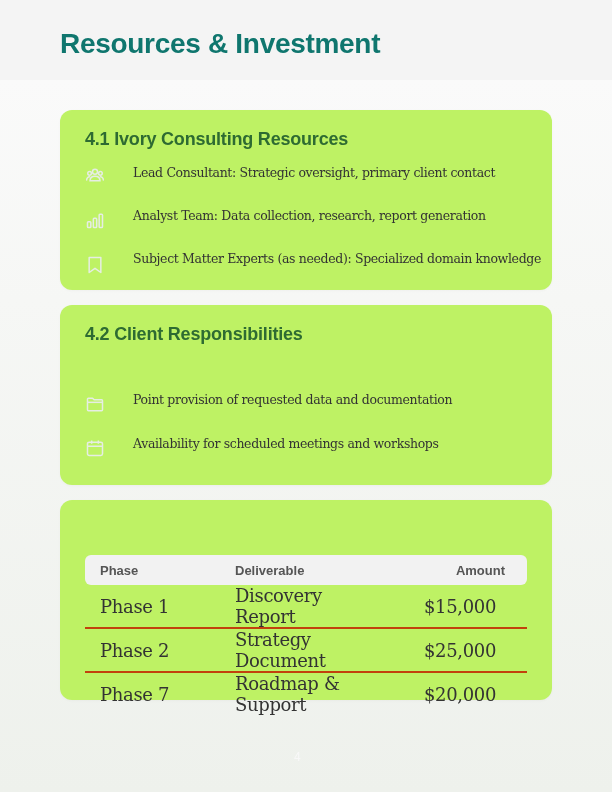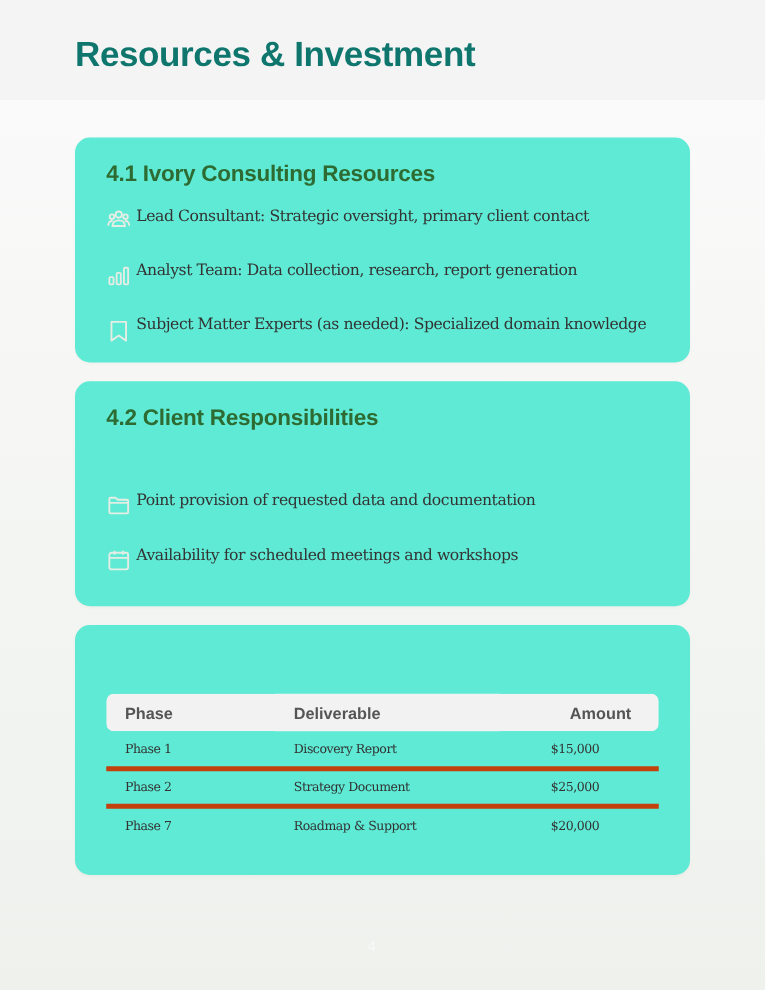--- a/index.html
+++ b/index.html
@@ -16,61 +16,61 @@
       background: #f4f4f4;
     }
     .page-title {
       position: absolute; left: 60px; top: 28px;
       font-family: "Liberation Sans", sans-serif;
       font-weight: bold; font-size: 28px; color: #0f766e;
       letter-spacing: -0.3px;
     }
     .card {
       position: absolute; left: 60px; width: 492px;
-      background: #5eead4;
+      background: #bef264;
       border-radius: 12px;
       box-shadow: 0 1px 3px rgba(0,0,0,0.03);
     }
     .card h2 {
       position: absolute; left: 25px;
       font-family: "Liberation Sans", sans-serif;
       font-weight: bold; font-size: 18px; color: #2e6b32;
       letter-spacing: -0.2px;
     }
     .item {
       position: absolute; left: 25px; right: 20px; height: 20px;
     }
     .item .icon {
       position: absolute; left: 0; top: 0; width: 20px; height: 20px;
     }
     .item .icon svg { width: 20px; height: 20px; }
     .item .text {
-      position: absolute; left: 24px; top: 0;
+      position: absolute; left: 48px; top: 0;
       font-size: 12.5px; color: #333; white-space: nowrap;
       font-family: "DejaVu Serif", serif; letter-spacing: -0.35px;
     }
     table {
       position: absolute; left: 25px; top: 55px; width: 442px;
       border-collapse: collapse;
     }
     thead tr { background: #f2f2f2; }
     th {
       font-family: "Liberation Sans", sans-serif;
       font-weight: bold; font-size: 13px; color: #555;
       height: 30px; text-align: left; padding: 0 15px;
     }
     th:first-child { border-radius: 6px 0 0 6px; }
     th:last-child { border-radius: 0 6px 6px 0; text-align: right; padding-right: 22px; }
     td {
-      font-size: 10px; color: #333; letter-spacing: -0.35px;
+      font-size: 18px; color: #333; letter-spacing: -0.35px;
       height: 30px; padding: 0 15px;
       font-family: "DejaVu Serif", serif;
     }
     td:last-child { text-align: center; padding-right: 22px; }
-    tbody tr + tr td { border-top: 4px solid #c2410c; }
+    tbody tr + tr td { border-top: 2px solid #c2410c; }
     .page-number {
       position: absolute; left: 294px; top: 750px;
       font-family: "Liberation Sans", sans-serif;
       font-size: 12px; color: #f8f8f8;
     }
   </style>
 </head>
 <body>
 
 <div class="header">

